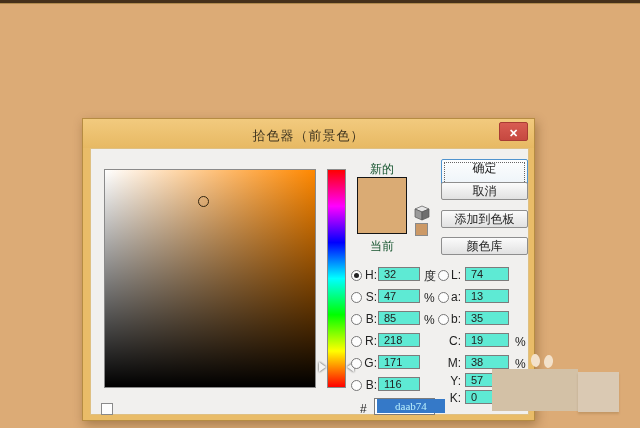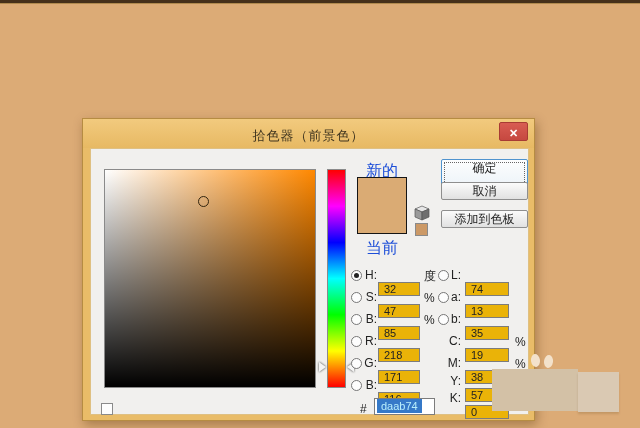--- a/index.html
+++ b/index.html
@@ -35,21 +35,21 @@
                 #00ffff 50%,#00ff00 66.7%,#ffff00 83.4%,#ff0000 100%);}
   .hue-handle{position:absolute;width:0;height:0;}
   .hue-handle.left{left:236px;top:243px;border-top:5px solid transparent;
      border-bottom:5px solid transparent;border-left:7px solid #f5f5f5;
      filter:drop-shadow(0 0 1px #333);}
   .hue-handle.right{left:264px;top:243px;border-top:5px solid transparent;
      border-bottom:5px solid transparent;border-right:7px solid #f5f5f5;
      filter:drop-shadow(0 0 1px #333);}
 
   
-  .swatch-label{position:absolute;width:50px;text-align:center;font-size:16px;color:#1d4ed8;}
+  .swatch-label{position:absolute;width:50px;text-align:center;font-size:12px;color:#14532d;}
   .swatch{position:absolute;left:274px;top:58px;width:50px;height:57px;
      border:1px solid #151515;box-sizing:border-box;}
   .swatch .half{width:100%;height:50%;}
   .cube-wrap{position:absolute;left:331px;top:86px;width:16px;height:16px;}
   .websafe{position:absolute;left:332px;top:104px;width:13px;height:13px;
      border:1px solid #8a8a8a;box-sizing:border-box;}
 
   
   .btn{position:absolute;left:358px;width:87px;height:18px;box-sizing:border-box;
      background:linear-gradient(180deg,#fbfbfb,#e1e1e1);border:1px solid #8e8e8e;
@@ -57,38 +57,38 @@
   .btn.focused{border:1px solid #4f93ce;outline:1px dotted #666;outline-offset:-4px;
      height:36px;background:linear-gradient(180deg,#fdfefe,#e8f0f7);}
 
   
   .row{position:absolute;height:17px;font-size:12px;color:#222;}
   .radio{position:absolute;width:11px;height:11px;border:1px solid #777;border-radius:50%;
      background:#fdfdfd;box-sizing:border-box;top:3px;}
   .radio.sel::after{content:"";position:absolute;left:2px;top:2px;width:5px;height:5px;
      border-radius:50%;background:#222;}
   .flabel{position:absolute;width:16px;text-align:right;line-height:17px;top:0;}
-  .num{position:absolute;top:15px;height:14px;border:1px solid #7c7c7c;background:#eab308;
+  .num{position:absolute;top:0;height:14px;border:1px solid #7c7c7c;background:#5eead4;
      font-size:11px;font-family:"Liberation Sans",sans-serif;color:#222;
      padding:0 0 0 5px;box-sizing:border-box;}
   .unit{position:absolute;top:1px;line-height:17px;font-size:12px;color:#222;}
 
   
   .lcol .radio{left:268px;} .lcol .flabel{left:278px;} 
   .lcol .num{left:295px;width:42px;} .lcol .unit{left:341px;}
   
   .rcol .radio{left:355px;} .rcol .flabel{left:362px;}
   .rcol .num{left:382px;width:44px;} .rcol .unit{left:432px;}
 
   
   .hex-label{position:absolute;left:277px;top:283px;font-size:12px;color:#222;}
   .hex-input{position:absolute;left:291px;top:279px;width:61px;height:17px;
      border:1px solid #7c7c7c;background:#fff;box-sizing:border-box;
      font-size:11px;line-height:15px;padding-left:2px;}
-  .hex-input .selected{background:#3579c8;color:#b8eefc;padding:1px 4px;}
+  .hex-input .selected{background:#3579c8;color:#b8eefc;padding:1px 18px;font-family:Liberation Serif, serif;}
   .checkbox{position:absolute;left:18px;top:284px;width:12px;height:12px;
      background:#fdfdfd;border:1px solid #8a8a8a;box-sizing:border-box;}
   .check-label{position:absolute;left:36px;top:283px;font-size:12px;color:#333;}
 
   
   .overlay-a{position:absolute;left:492px;top:369px;width:86px;height:42px;
      background:#d3c1a6;z-index:10;}
   .overlay-b{position:absolute;left:578px;top:372px;width:41px;height:40px;
      background:#dac9b3;z-index:10;box-shadow:0 2px 2px rgba(90,60,20,.18);}
   .dot{position:absolute;width:9px;height:13px;border-radius:50%;background:#f3e2cb;z-index:11;}
@@ -130,20 +130,21 @@
         <polygon points="8,1 15,4 8,7 1,4" fill="#e6e6e6" stroke="#555" stroke-width="0.7"></polygon>
         <polygon points="1,4 8,7 8,15 1,12" fill="#9a9a9a" stroke="#555" stroke-width="0.7"></polygon>
         <polygon points="15,4 8,7 8,15 15,12" fill="#6f6f6f" stroke="#555" stroke-width="0.7"></polygon>
       </svg>
     </div>
     <div class="websafe" style="background:#cc9966;"></div>
 
     <div class="btn focused" style="top:40px;">确定</div>
     <div class="btn" style="top:63px;">取消</div>
     <div class="btn" style="top:91px;">添加到色板</div>
+    <div class="btn" style="top:118px;">颜色库</div>
 
     <div class="row lcol" style="left:0;top:148px;width:360px;">
       <span class="radio sel"></span>
       <span class="flabel">H:</span>
       <input class="num" value="32" style="">
       <span class="unit">度</span>
     </div>
     <div class="row lcol" style="left:0;top:170px;width:360px;">
       <span class="radio"></span>
       <span class="flabel">S:</span>

